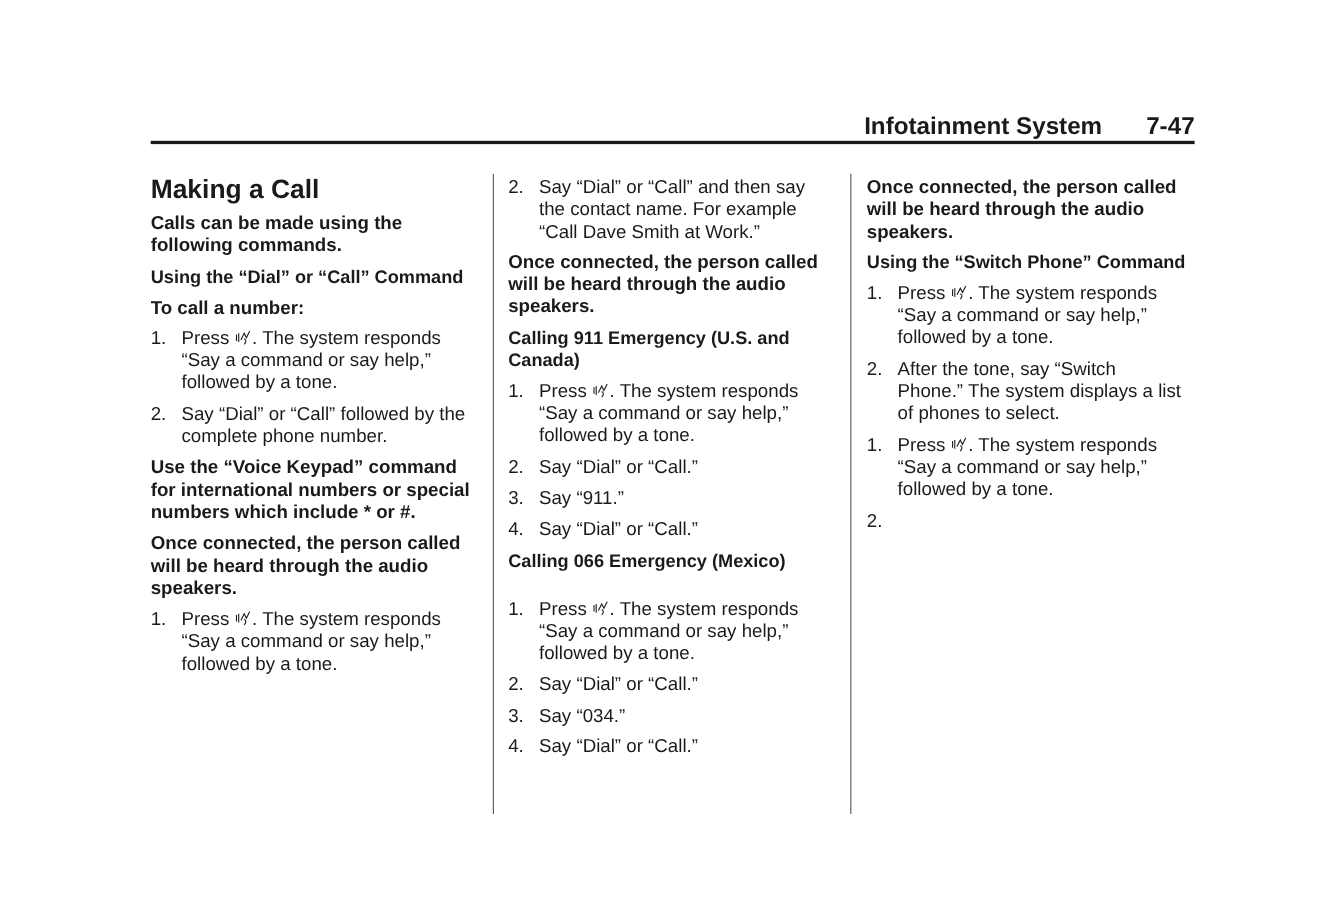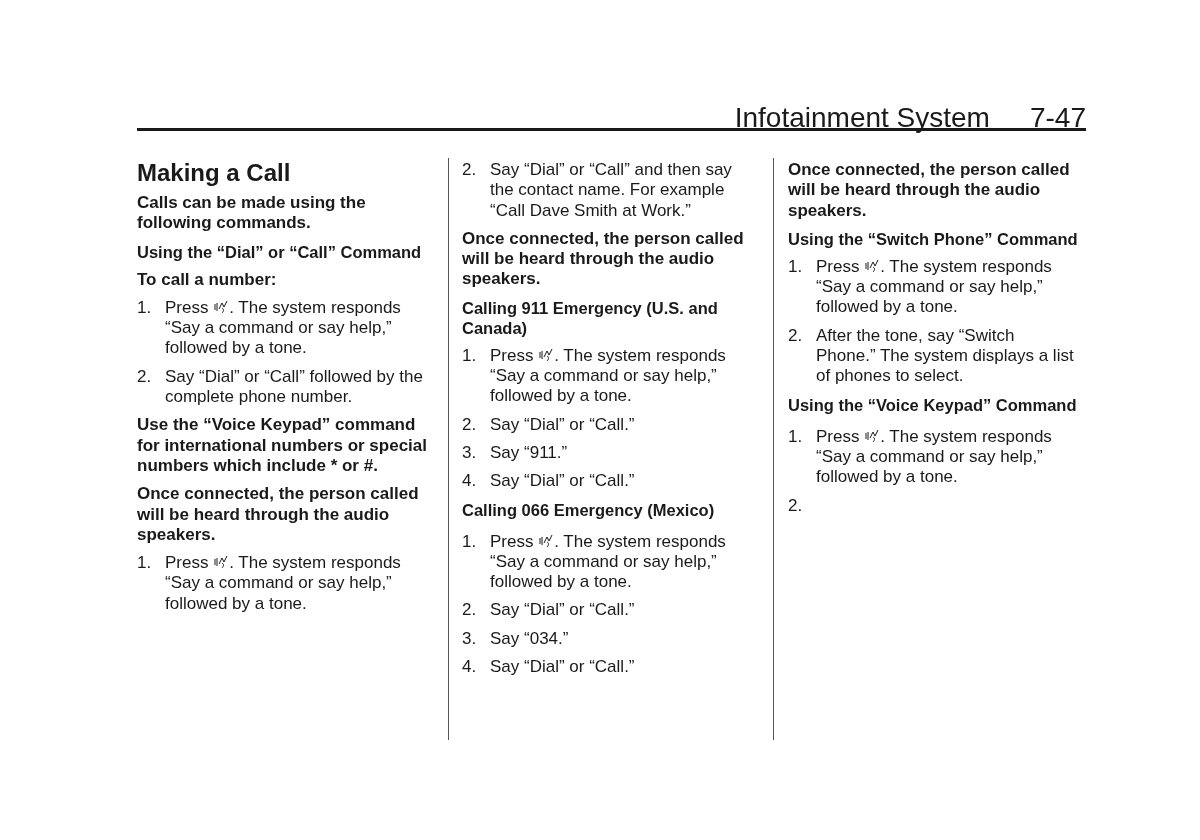--- a/index.html
+++ b/index.html
@@ -1,19 +1,19 @@
 <!DOCTYPE html>
 <html><head>
 <meta charset="utf-8">
 <style>
   html, body { margin: 0; padding: 0; background: #ffffff; }
   body { width: 1200px; height: 840px; position: relative; overflow: hidden;
          font-family: "Liberation Sans", sans-serif; color: #1a1a1a; }
   .header { position: absolute; left: 137px; top: 100px; width: 949px; height: 30px; }
-  .header-text { position: absolute; right: 0; top: 2px; font-weight: normal; font-size: 28px; white-space: pre; text-align: center; }
+  .header-text { position: absolute; right: 0; top: 2px; font-weight: bold; font-size: 22px; white-space: pre; text-align: center; }
   .header-title { margin-right: 40px; }
   .rule { position: absolute; left: 137px; top: 128px; width: 949px; height: 3px; background: #1a1a1a; }
   .col { position: absolute; top: 160px; width: 290px; font-size: 17px; line-height: 20.3px; }
   .col1 { left: 137px; }
   .col2 { left: 462px; }
   .col3 { left: 788px; }
   .divider { position: absolute; top: 158px; width: 1px; height: 582px; background: #555; }
   .div1 { left: 448px; }
   .div2 { left: 773px; }
   h2 { font-size: 24px; font-weight: bold; margin: 2px 0 9px 0; line-height: 22px; }
@@ -68,21 +68,21 @@
   <ol>
     <li><span class="num">1.</span><span>Press </span><svg class="mic" viewBox="0 0 16 16">
           <path d="M2 5v6M4 4v8" stroke="#1a1a1a" stroke-width="1" fill="none"></path>
           <path d="M6 10l3-6 2 4 3-6" stroke="#1a1a1a" stroke-width="1" fill="none"></path>
           <path d="M9 9c2 1 2 3 0 5" stroke="#1a1a1a" stroke-width="1" fill="none"></path>
         </svg><span>. The system responds “Say a command or say help,” followed by a tone.</span></li>
     <li><span class="num">2.</span><span>Say “Dial” or “Call.”</span></li>
     <li><span class="num">3.</span><span>Say “911.”</span></li>
     <li><span class="num">4.</span><span>Say “Dial” or “Call.”</span></li>
   </ol>
-  <h3 style="margin-bottom:12px">Calling 066 Emergency (Mexico)</h3>
+  <h3 style="margin-bottom:24px">Calling 066 Emergency (Mexico)</h3>
   <ol>
     <li><span class="num">1.</span><span>Press </span><svg class="mic" viewBox="0 0 16 16">
           <path d="M2 5v6M4 4v8" stroke="#1a1a1a" stroke-width="1" fill="none"></path>
           <path d="M6 10l3-6 2 4 3-6" stroke="#1a1a1a" stroke-width="1" fill="none"></path>
           <path d="M9 9c2 1 2 3 0 5" stroke="#1a1a1a" stroke-width="1" fill="none"></path>
         </svg><span>. The system responds “Say a command or say help,” followed by a tone.</span></li>
     <li><span class="num">2.</span><span>Say “Dial” or “Call.”</span></li>
     <li><span class="num">3.</span><span>Say “034.”</span></li>
     <li><span class="num">4.</span><span>Say “Dial” or “Call.”</span></li>
   </ol>
@@ -92,21 +92,20 @@
   <p>Once connected, the person called will be heard through the audio speakers.</p>
   <h3 style="">Using the “Switch Phone” Command</h3>
   <ol>
     <li><span class="num">1.</span><span>Press </span><svg class="mic" viewBox="0 0 16 16">
           <path d="M2 5v6M4 4v8" stroke="#1a1a1a" stroke-width="1" fill="none"></path>
           <path d="M6 10l3-6 2 4 3-6" stroke="#1a1a1a" stroke-width="1" fill="none"></path>
           <path d="M9 9c2 1 2 3 0 5" stroke="#1a1a1a" stroke-width="1" fill="none"></path>
         </svg><span>. The system responds “Say a command or say help,” followed by a tone.</span></li>
     <li><span class="num">2.</span><span>After the tone, say “Switch Phone.” The system displays a list of phones to select.</span></li>
   </ol>
-  <h3 style="margin-bottom:12px">Using the “Voice Keypad” Command</h3>
   <ol>
     <li><span class="num">1.</span><span>Press </span><svg class="mic" viewBox="0 0 16 16">
           <path d="M2 5v6M4 4v8" stroke="#1a1a1a" stroke-width="1" fill="none"></path>
           <path d="M6 10l3-6 2 4 3-6" stroke="#1a1a1a" stroke-width="1" fill="none"></path>
           <path d="M9 9c2 1 2 3 0 5" stroke="#1a1a1a" stroke-width="1" fill="none"></path>
         </svg><span>. The system responds “Say a command or say help,” followed by a tone.</span></li>
     <li><span class="num">2.</span></li>
   </ol>
 </div>
 

